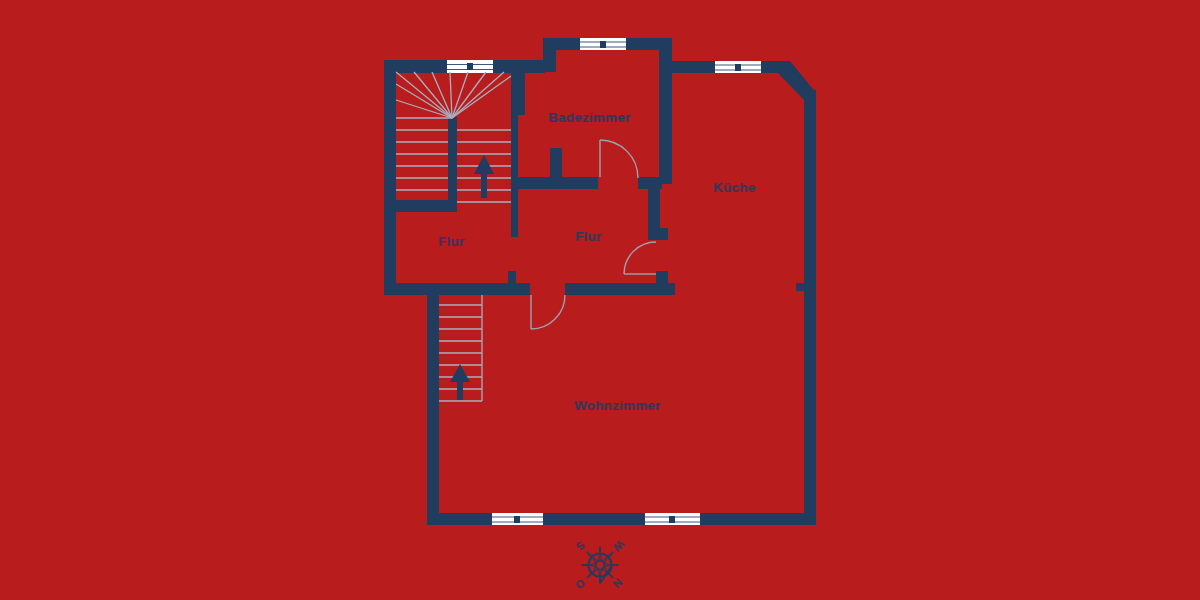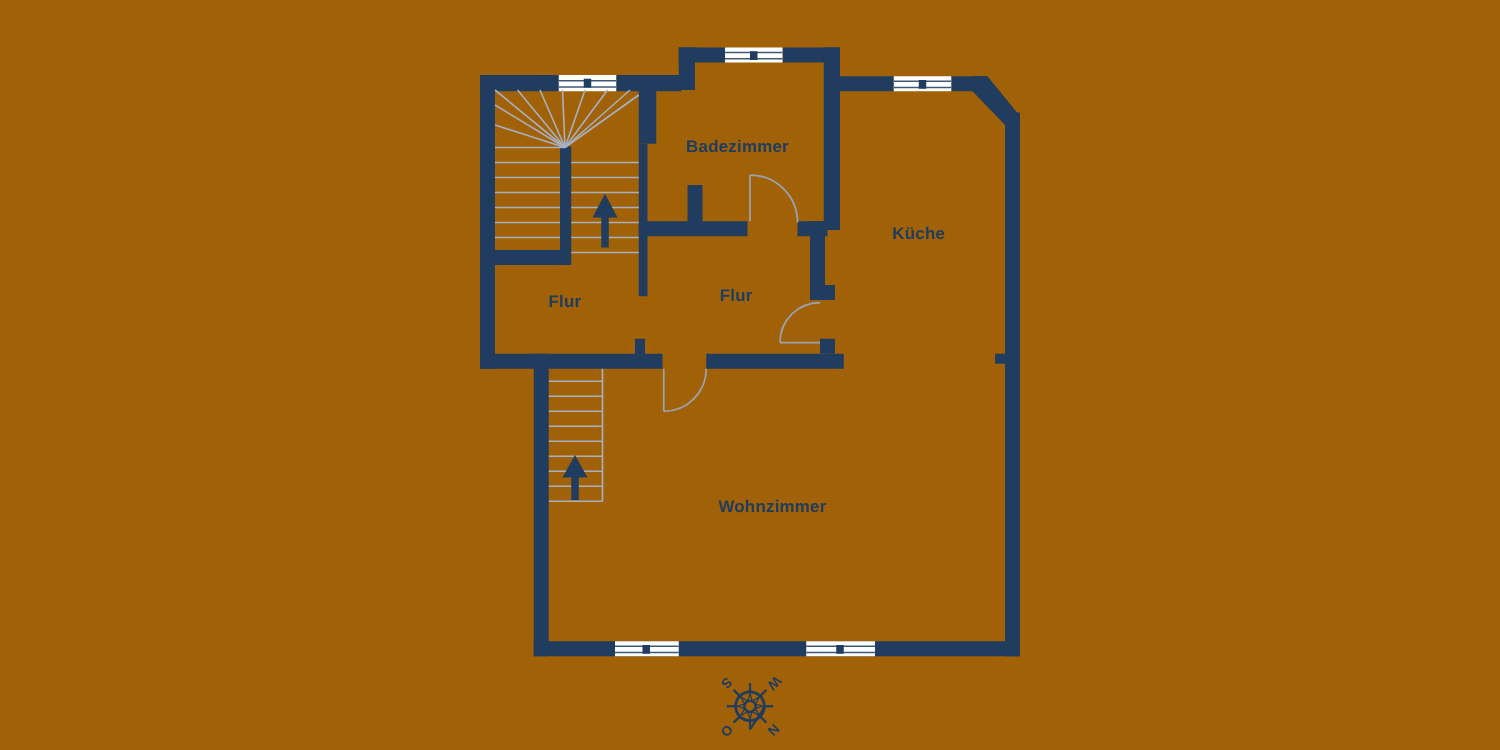--- a/index.html
+++ b/index.html
@@ -1,16 +1,16 @@
 <!DOCTYPE html>
 <html><head>
 <meta charset="utf-8">
 <style>
   html,body{margin:0;padding:0;background:#ffffff;}
-  .stage{position:relative;width:1200px;height:600px;background:#a16207;overflow:hidden;
+  .stage{position:relative;width:1200px;height:600px;background:#b91c1c;overflow:hidden;
          font-family:"Liberation Sans",sans-serif;}
   svg{position:absolute;left:0;top:0;}
   .wall{fill:#203c5e;stroke:none;}
   .stairline{stroke:#a7b0bf;stroke-width:1.3;fill:none;}
   .swing{stroke:#9aa3b2;stroke-width:1.4;fill:none;}
   .winline{stroke:#3f5878;stroke-width:1.2;fill:none;}
   .wintick{fill:#203c5e;}
   .winbg{fill:#ffffff;}
   .arrow{fill:#203c5e;}
   .label{font:bold 13.5px "Liberation Sans",sans-serif;fill:#203c5e;letter-spacing:.2px;}

